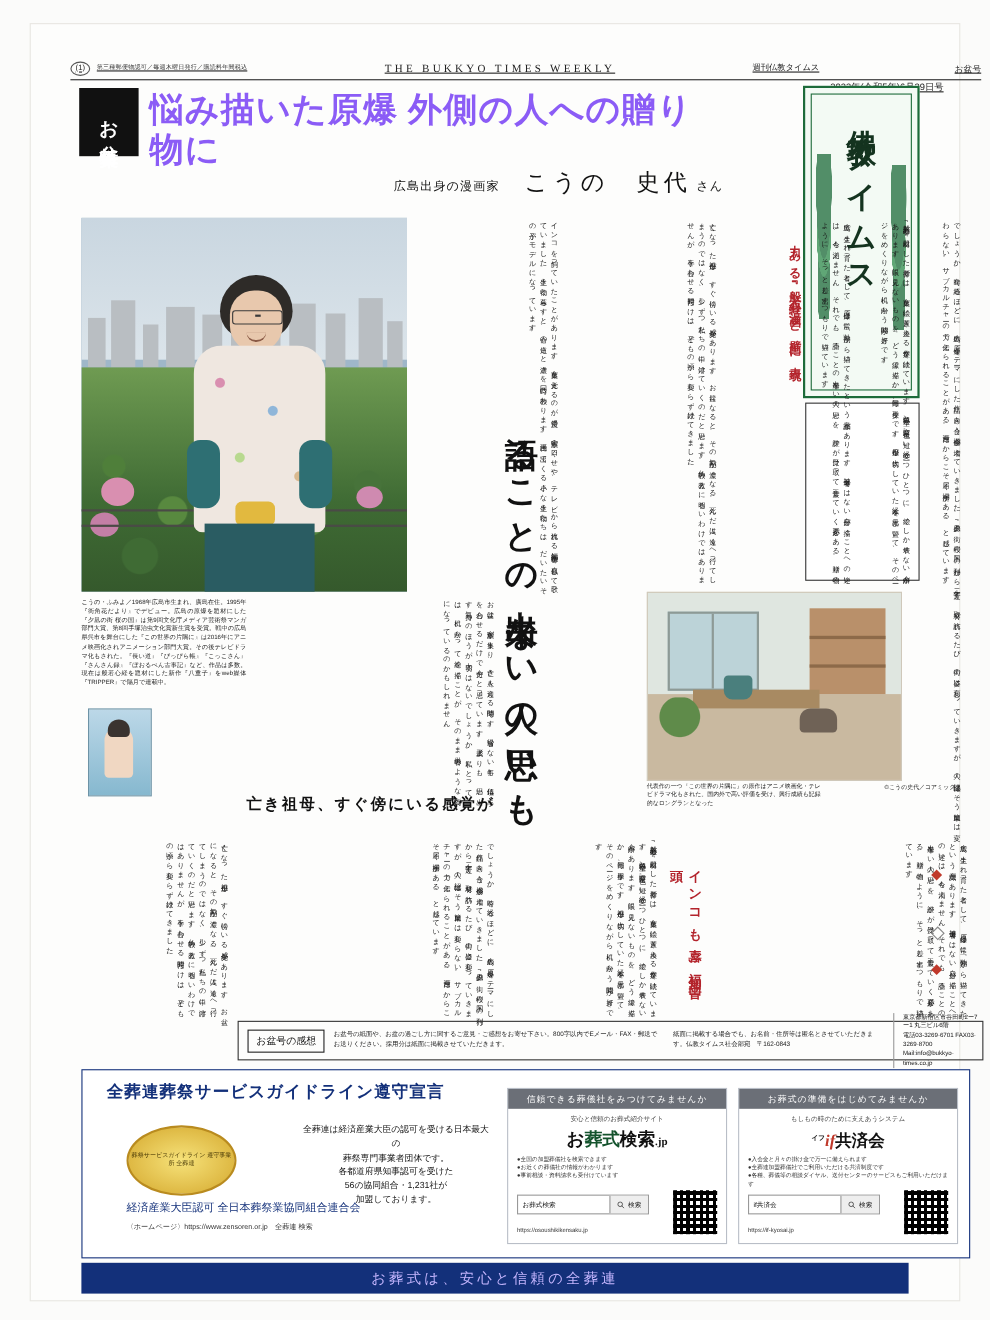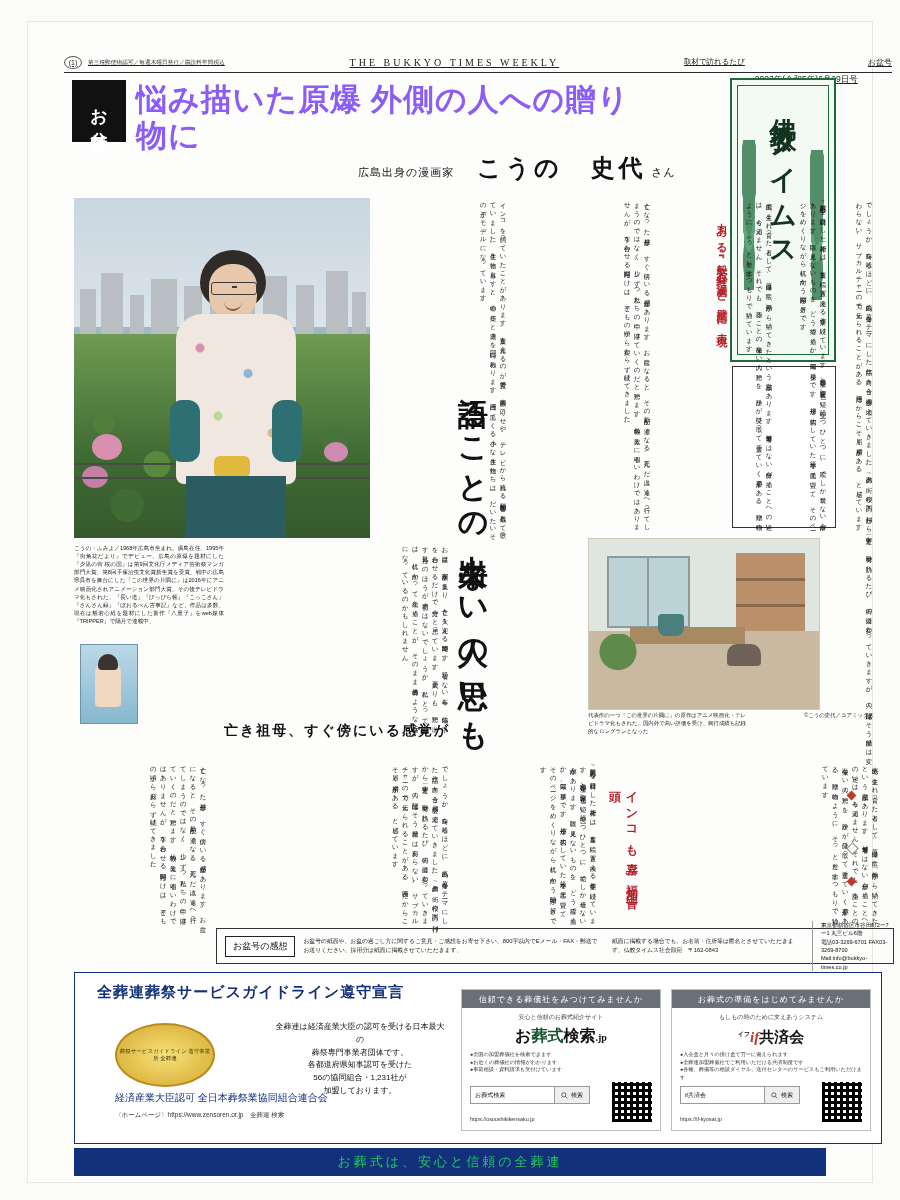--- a/index.html
+++ b/index.html
@@ -18,21 +18,21 @@
   .rule{position:absolute;left:36px;top:50px;width:828px;height:0;border-top:1.4px solid #2a2a2a;}
 
   
   .obon{position:absolute;left:44px;top:58px;width:54px;height:62px;background:#111;color:#fff;display:flex;align-items:center;justify-content:center;}
   .obon span{writing-mode:vertical-rl;font-size:17px;letter-spacing:2px;font-weight:bold;font-family:"Liberation Serif",serif;}
 
   
   .headline{position:absolute;left:108px;top:60px;width:520px;font-family:"Liberation Serif",serif;font-weight:bold;font-size:31px;letter-spacing:1px;color:#8b5cf6;line-height:1.15;}
   .subline{position:absolute;left:330px;top:130px;font-size:13px;letter-spacing:1px;}
   .subline .small{font-size:11px;margin-right:18px;}
-  .subline .name{font-size:24px;font-weight:bold;letter-spacing:4px;font-family:"Liberation Serif",serif;}
+  .subline .name{font-size:21px;font-weight:normal;letter-spacing:4px;font-family:"Liberation Serif",serif;}
   .subline .san{font-size:11px;}
 
   
   .logobox{position:absolute;right:36px;top:56px;width:102px;height:280px;border:2px solid #1d6b3a;background:#f3faf4;}
   .logobox .inner{position:absolute;inset:5px;border:1px solid #1d6b3a;}
   .logobox .vt{position:absolute;left:50%;transform:translateX(-50%);top:16px;writing-mode:vertical-rl;font-family:"Liberation Serif",serif;font-size:27px;font-weight:bold;letter-spacing:7px;color:#14331f;}
   .logobox .leafL,.logobox .leafR{position:absolute;width:26px;height:150px;background:
      radial-gradient(ellipse at 50% 20%, #1d6b3a 0 38%, transparent 39%),
      radial-gradient(ellipse at 50% 50%, #2f8b4d 0 34%, transparent 35%),
      radial-gradient(ellipse at 50% 80%, #1d6b3a 0 30%, transparent 31%);
@@ -136,33 +136,33 @@
   .adcard .url{position:absolute;left:8px;bottom:8px;font-size:5.4px;color:#333;}
   .qr{position:absolute;right:8px;bottom:8px;width:40px;height:40px;background:
      repeating-linear-gradient(90deg,#000 0 3px,#fff 3px 6px),
      repeating-linear-gradient(0deg,#000 0 3px,transparent 3px 6px);background-blend-mode:multiply;}
   .ad2{left:386px;}
   .ad3{left:596px;}
   .ad3 .hd{background:#6b6f77;}
   .kyosai{text-align:center;font-size:15px;font-weight:bold;margin-top:6px;font-family:"Liberation Serif",serif;}
   .kyosai .if{color:#c0392b;font-style:italic;}
 
-  .bluebar{position:absolute;left:46px;top:1126px;width:752px;height:28px;background:#13307a;color:#22c55e;display:flex;align-items:center;justify-content:center;font-size:13px;letter-spacing:3px;font-family:Liberation Serif, serif;}
+  .bluebar{position:absolute;left:46px;top:1126px;width:752px;height:28px;background:#13307a;color:#c4b5fd;display:flex;align-items:center;justify-content:center;font-size:13px;letter-spacing:3px;font-family:Liberation Serif, serif;}
 </style>
 </head>
 <body>
 
 <div class="page">
   <div class="sheet">
 
     <div class="topstrip">
       <div class="pg">(1)</div>
       <div class="tinyblk">第三種郵便物認可／毎週木曜日発行／購読料年間税込</div>
       <div class="eng">THE BUKKYO TIMES WEEKLY</div>
-      <div class="jp">取材で訪れるたび</div>
+      <div class="jp">週刊仏教タイムス</div>
       <div class="date">2023年(令和5年)6月29日号</div>
       <div class="issue">お盆号</div>
     </div>
     <div class="rule"></div>
 
     <div class="obon">
       <span>お盆特集</span>
     </div>
     <div class="headline">悩み描いた原爆 外側の人への贈り物に</div>
     <div class="subline">

